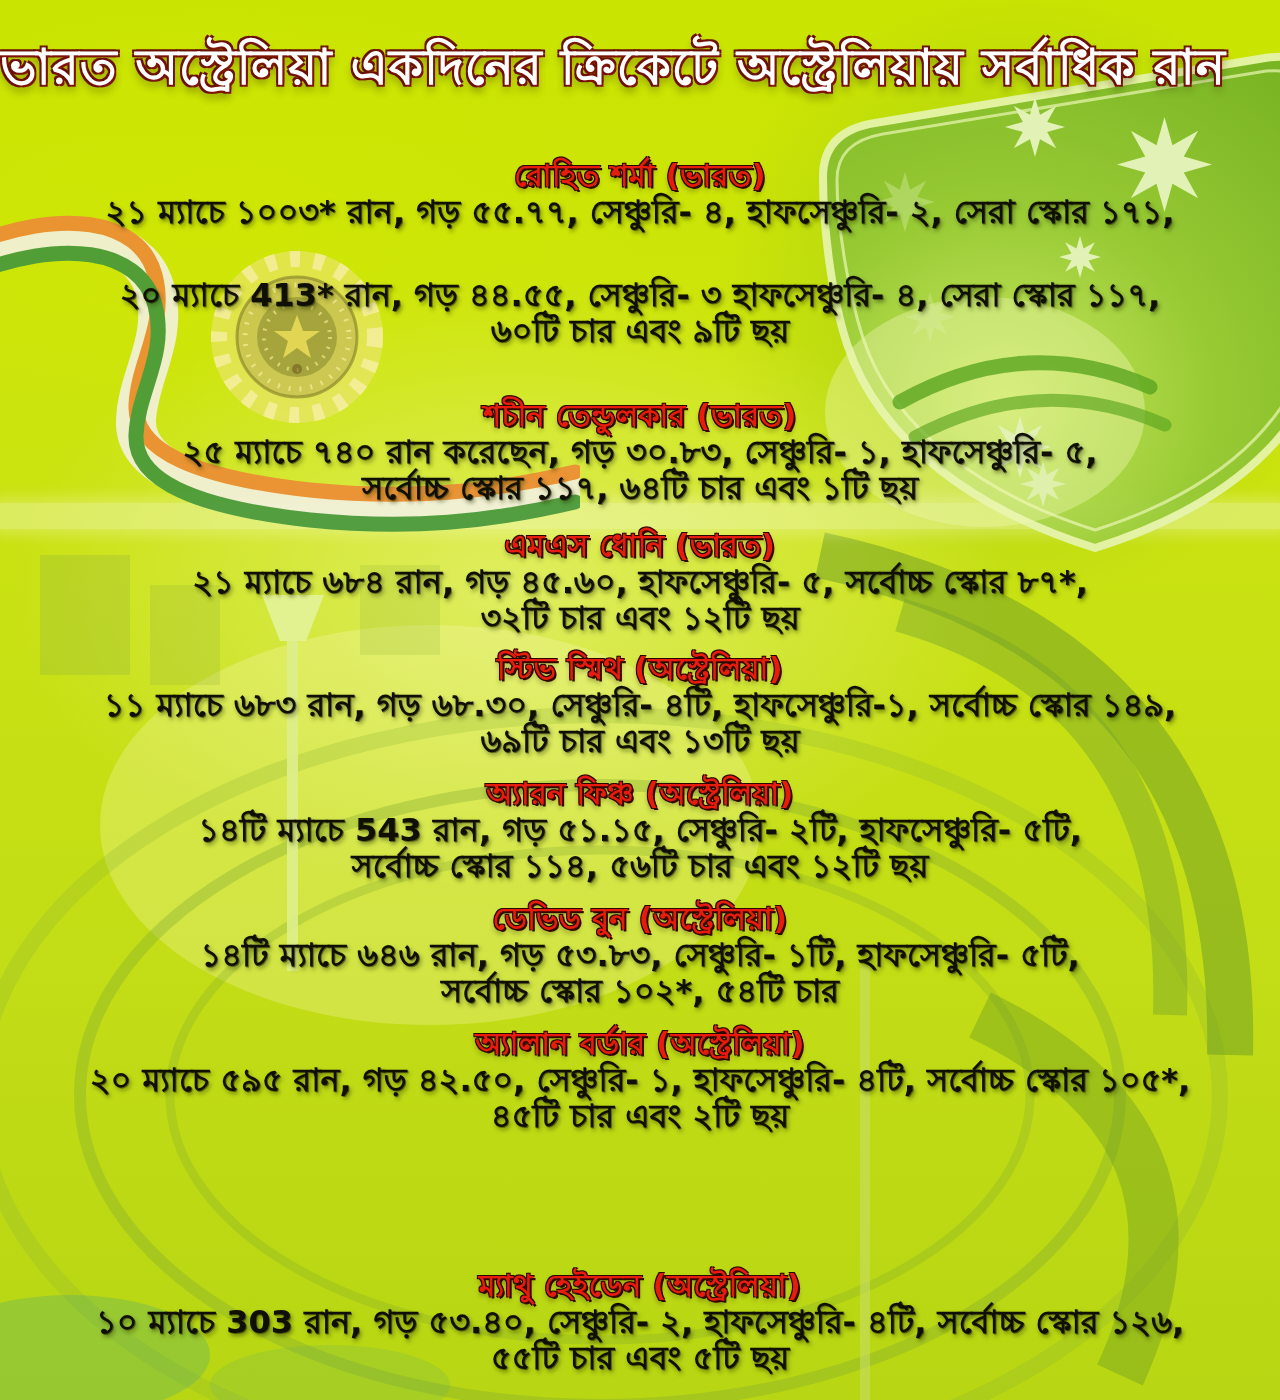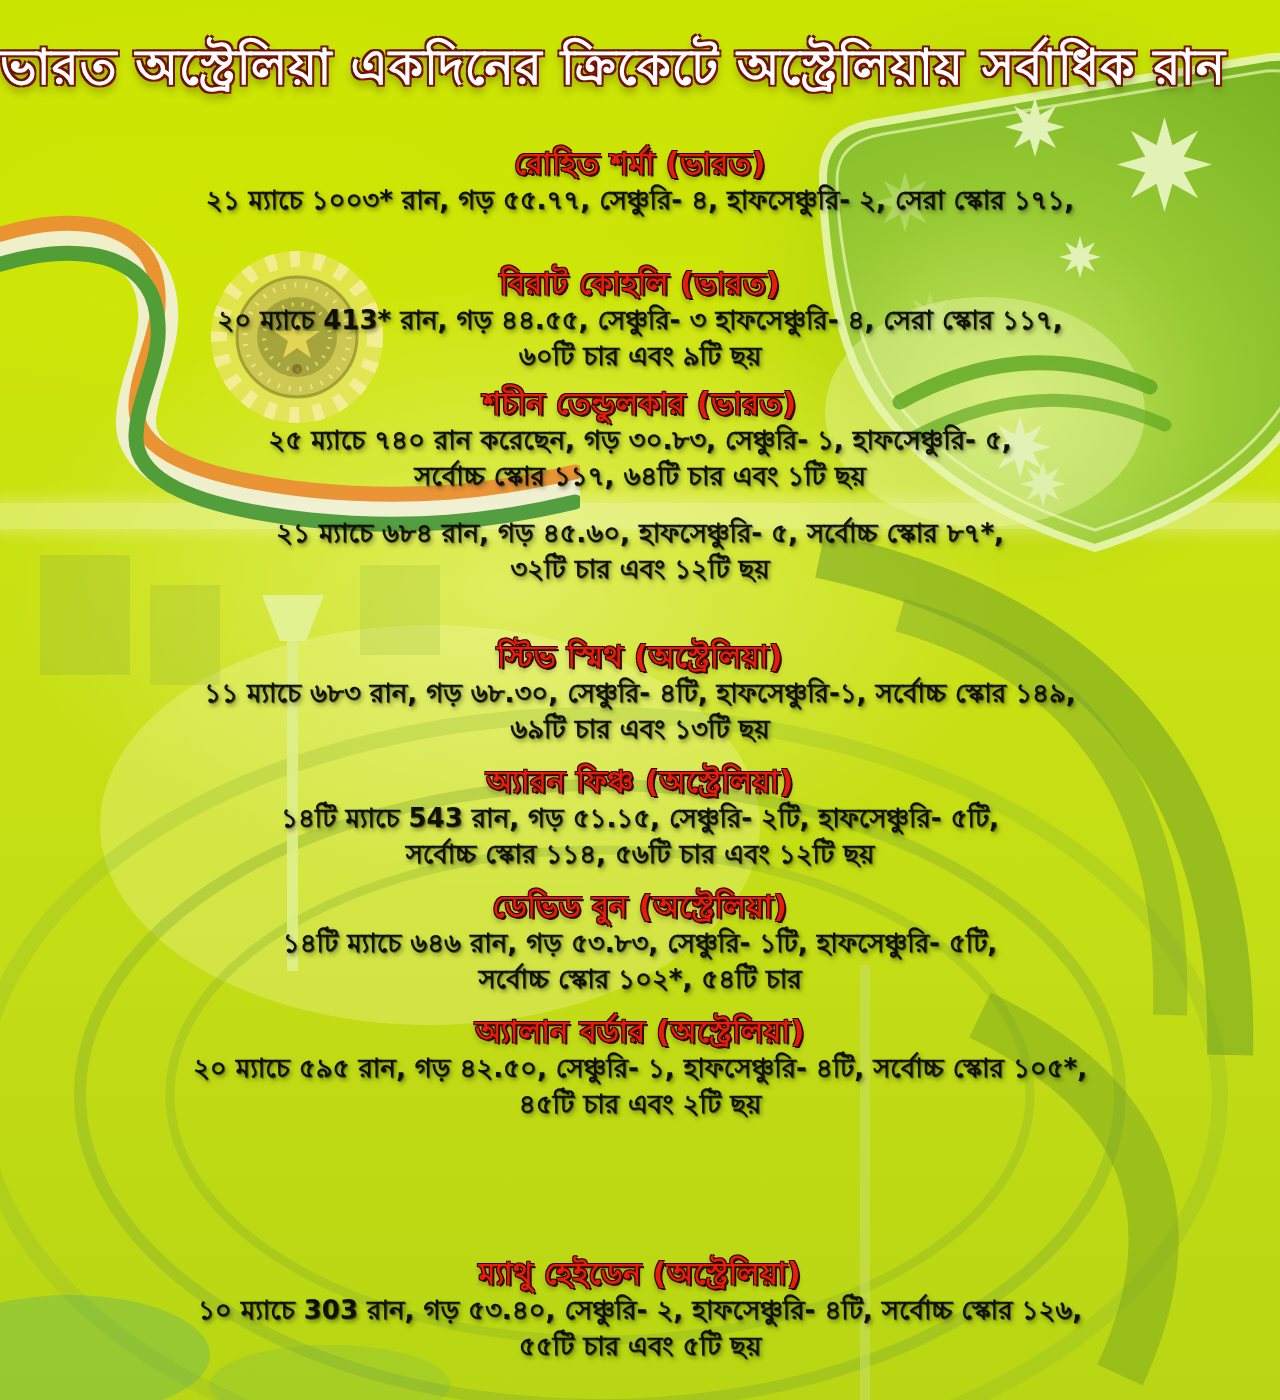--- a/index.html
+++ b/index.html
@@ -24,30 +24,30 @@
   .content{position:absolute;left:0;top:0;width:1280px;height:1400px;}
   .title{
     position:absolute;left:0;top:30px;width:1048px;
     text-align:left;white-space:nowrap;
     font-size:49px;font-weight:bold;line-height:76px;
     color:#ffffff;letter-spacing:1px;
     text-shadow:
       2px 2px 0 #7e1407,-2px -2px 0 #6b1004,2px -2px 0 #6b1004,-2px 2px 0 #6b1004,
       0 6px 8px rgba(40,30,0,0.45);
   }
-  .player{position:absolute;left:0;width:1280px;text-align:center;}
+  .player{position:absolute;left:0;width:1280px;text-align:center;margin-top:12px;}
   .p0{top:145px}.p1{top:265px}.p2{top:385px}.p3{top:515px}.p4{top:638px}
   .p5{top:763px}.p6{top:888px}.p7{top:1013px}.p8{top:1135px}.p9{top:1255px}
   .head{
     margin:0;font-size:30px;font-weight:bold;line-height:37px;
     color:#e81c0d;letter-spacing:0.5px;
     text-shadow:2px 2px 0 #300800,-1px -1px 0 #2a0700,1px -1px 0 #2a0700,-1px 1px 0 #2a0700,0 4px 5px rgba(30,20,0,0.4);
   }
   .l{
-    margin:0;font-size:26px;font-weight:bold;line-height:36px;white-space:nowrap;
+    margin:0;font-size:32px;font-weight:bold;line-height:36px;white-space:nowrap;
     color:#100f04;
     text-shadow:2px 3px 4px rgba(45,55,0,0.55),1px 1px 0 rgba(0,0,0,0.45);
   }
   svg{display:block;}
 </style>
 </head>
 <body>
 
 <div class="poster">
 
@@ -118,32 +118,32 @@
 
   <div class="content">
     <div class="title">ভারত অস্ট্রেলিয়া একদিনের ক্রিকেটে অস্ট্রেলিয়ায় সর্বাধিক রান</div>
 
     <section class="player p0">
       <h2 class="head">রোহিত শর্মা (ভারত)</h2>
       <p class="l">২১ ম্যাচে ১০০৩* রান, গড় ৫৫.৭৭, সেঞ্চুরি- ৪, হাফসেঞ্চুরি- ২, সেরা স্কোর ১৭১,</p>
     </section>
 
     <section class="player p1">
-      <h2 class="head">বিরাট কোহলি (ভারত)</h2>
       <p class="l">২০ ম্যাচে 413* রান, গড় ৪৪.৫৫, সেঞ্চুরি- ৩ হাফসেঞ্চুরি- ৪, সেরা স্কোর ১১৭,</p>
       <p class="l">৬০টি চার এবং ৯টি ছয়</p>
     </section>
 
     <section class="player p2">
       <h2 class="head">শচীন তেন্ডুলকার (ভারত)</h2>
       <p class="l">২৫ ম্যাচে ৭৪০ রান করেছেন, গড় ৩০.৮৩, সেঞ্চুরি- ১, হাফসেঞ্চুরি- ৫,</p>
       <p class="l">সর্বোচ্চ স্কোর ১১৭, ৬৪টি চার এবং ১টি ছয়</p>
     </section>
 
     <section class="player p3">
+      <h2 class="head">এমএস ধোনি (ভারত)</h2>
       <p class="l">২১ ম্যাচে ৬৮৪ রান, গড় ৪৫.৬০, হাফসেঞ্চুরি- ৫, সর্বোচ্চ স্কোর ৮৭*,</p>
       <p class="l">৩২টি চার এবং ১২টি ছয়</p>
     </section>
 
     <section class="player p4">
       <h2 class="head">স্টিভ স্মিথ (অস্ট্রেলিয়া)</h2>
       <p class="l">১১ ম্যাচে ৬৮৩ রান, গড় ৬৮.৩০, সেঞ্চুরি- ৪টি, হাফসেঞ্চুরি-১, সর্বোচ্চ স্কোর ১৪৯,</p>
       <p class="l">৬৯টি চার এবং ১৩টি ছয়</p>
     </section>
 

